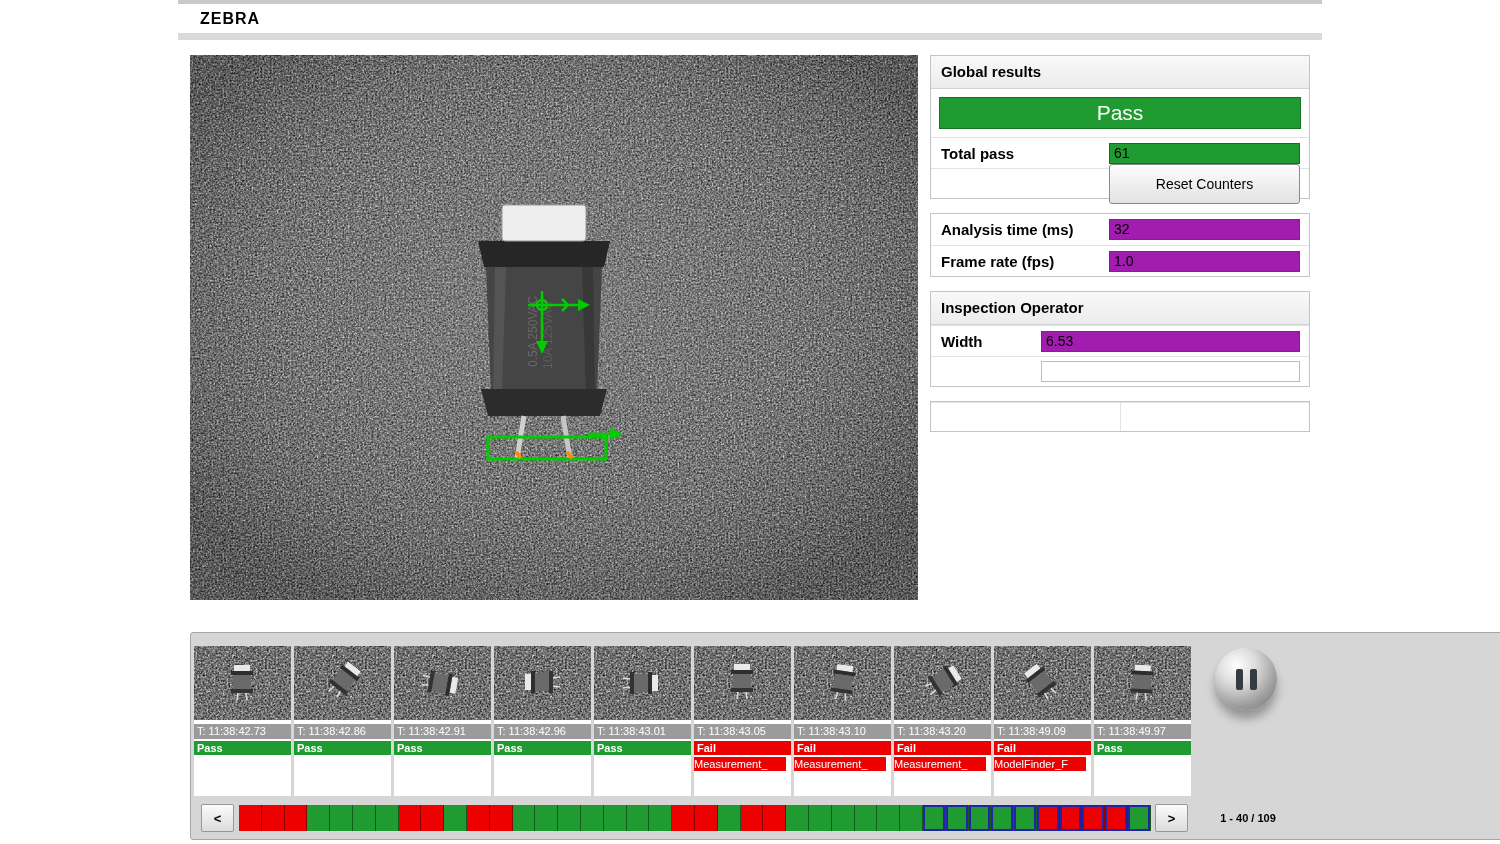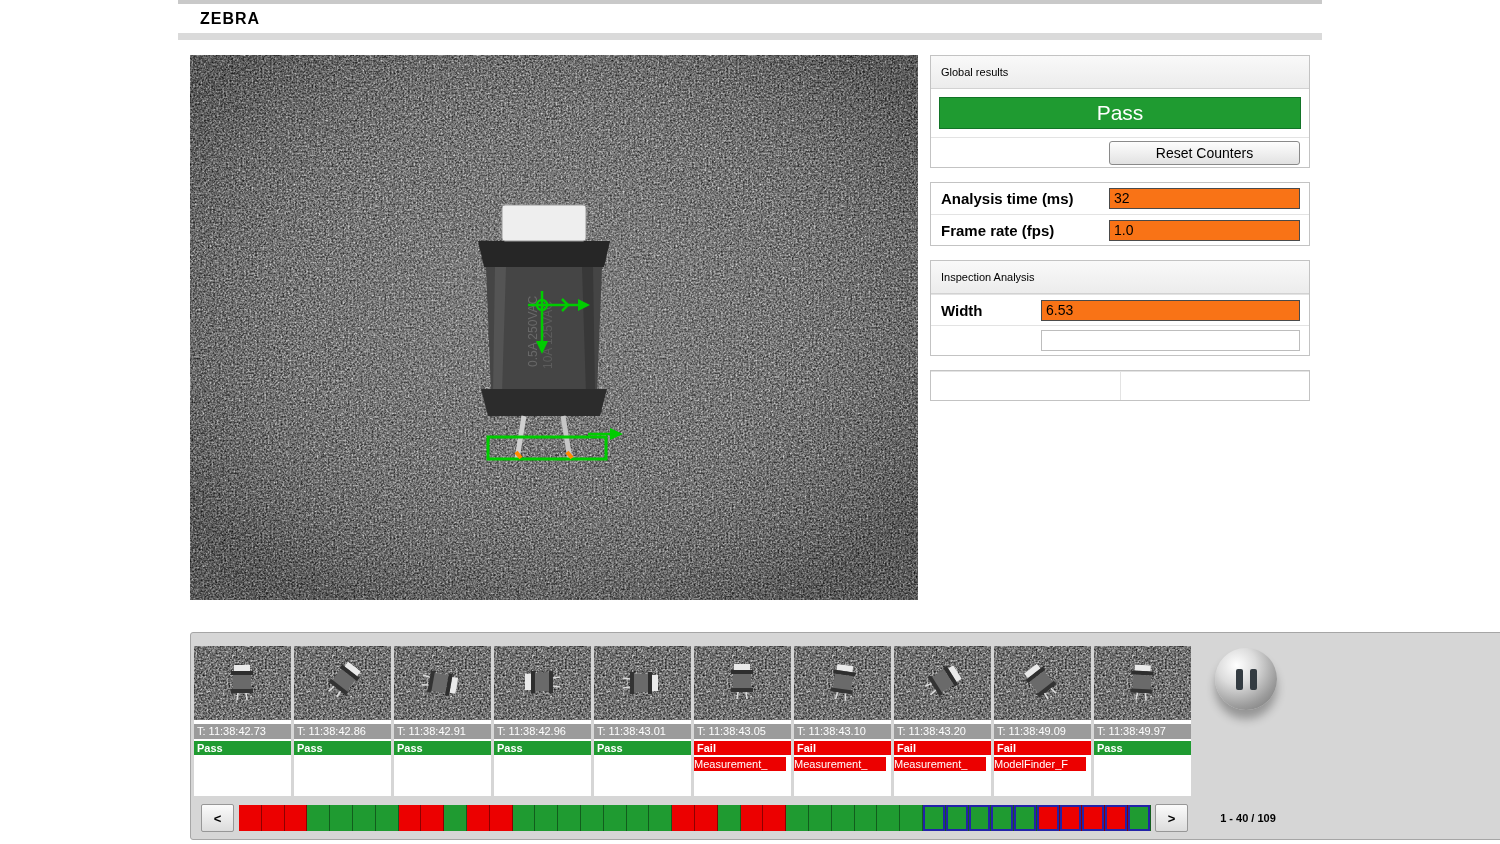--- a/index.html
+++ b/index.html
@@ -14,34 +14,34 @@
   .divider { position:absolute; left:178px; top:33px; width:1144px; height:7px; background:#dadada; }
 
   
   .camera { position:absolute; left:190px; top:55px; width:728px; height:545px; background:#111; }
   .scene { display:block; width:100%; height:100%; }
 
   
   .right-panel { position:absolute; left:930px; top:55px; width:380px; }
   .sec { border:1px solid #c3c3c3; background:#fff; margin-bottom:14px; }
   .sec-header { height:33px; line-height:32px; background:linear-gradient(#f9f9f9,#ececec);
-                border-bottom:1px solid #d2d2d2; font-weight:normal; font-size:11px; padding-left:10px; }
+                border-bottom:1px solid #d2d2d2; font-weight:bold; font-size:15px; padding-left:10px; }
   .banner { margin:8px; height:32px; line-height:30px; text-align:center; color:#fff; font-size:21px;
             background:var(--pass); border:1px solid #127427; }
   .row { display:flex; align-items:center; height:31px; border-top:1px solid #e3e3e3; }
   .row:first-of-type { border-top:none; }
   .row-label { width:178px; padding-left:10px; font-size:15px; font-weight:bold; white-space:nowrap; }
   .row-label.narrow { width:110px; }
   .field { flex:1; margin-right:9px; height:21px; line-height:19px; border:1px solid #4a4a4a;
            font-size:14px; padding-left:4px; overflow:hidden; }
   .field.pass-bg { background:var(--pass); }
   .field.fail-bg { background:var(--fail); }
-  .field.gray    { background:#f97316; }
+  .field.gray    { background:#a21caf; }
   .field.white   { background:#fff; border-color:#bdbdbd; }
-  .btn-reset { flex:1; margin-right:9px; height:24px; background:linear-gradient(#fdfdfd,#e2e2e2);
+  .btn-reset { flex:1; margin-right:9px; height:40px; background:linear-gradient(#fdfdfd,#e2e2e2);
                border:1px solid #8a8a8a; border-radius:3px; font-size:14px; font-family:inherit; cursor:pointer; }
   .reset-row { height:30px; }
   .op-row { display:flex; height:29px; border-top:1px solid #e3e3e3; }
   .op-cell { flex:1; }
   .op-cell:first-child { border-right:1px solid #e3e3e3; }
 
   
   .filmstrip { position:absolute; left:190px; top:632px; width:1315px; height:208px;
                background:#d6d6d6; border:1px solid #a6a6a6; border-radius:3px; }
   .thumbs { position:absolute; left:3px; top:13px; display:flex; gap:3px; }
@@ -141,39 +141,43 @@
         <line x1="377" y1="397" x2="382" y2="403" stroke="#ff8a00" stroke-width="4"></line>
       </g>
     </svg>
   </div>
 
   <div class="right-panel">
 
     <div class="sec">
       <div class="sec-header">Global results</div>
       <div class="banner">Pass</div>
+      <div class="row">
+        <div class="row-label">Total pass</div>
+        <div class="field pass-bg">61</div>
+      </div>
       <div class="row reset-row">
         <div class="row-label"></div>
         <button class="btn-reset">Reset Counters</button>
       </div>
     </div>
 
     <div class="sec">
       <div class="row">
         <div class="row-label">Analysis time (ms)</div>
         <div class="field gray">32</div>
       </div>
       <div class="row">
         <div class="row-label">Frame rate (fps)</div>
         <div class="field gray">1.0</div>
       </div>
     </div>
 
     <div class="sec">
-      <div class="sec-header">Inspection Analysis</div>
+      <div class="sec-header">Inspection Operator</div>
       <div class="row">
         <div class="row-label narrow">Width</div>
         <div class="field gray">6.53</div>
       </div>
       <div class="row" style="height:30px;">
         <div class="row-label narrow"></div>
         <div class="field white"></div>
       </div>
     </div>
 

